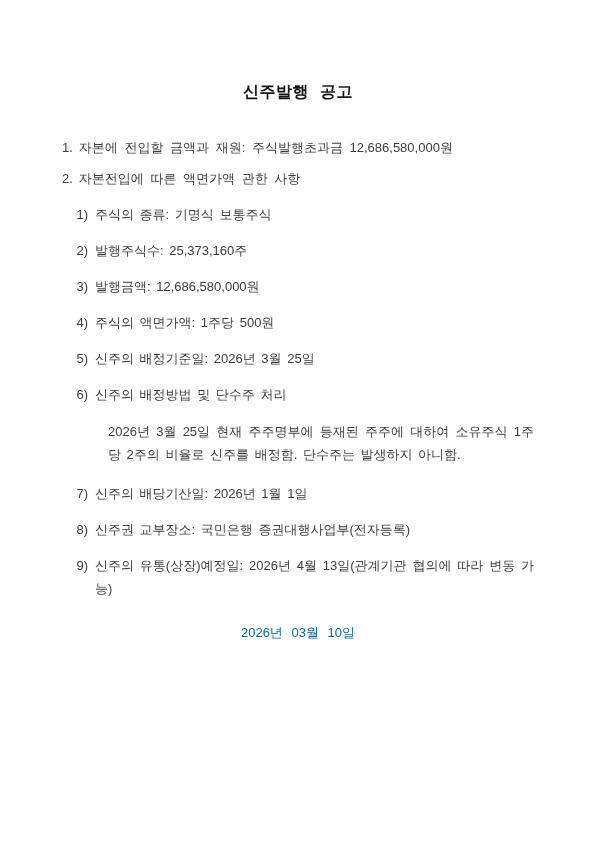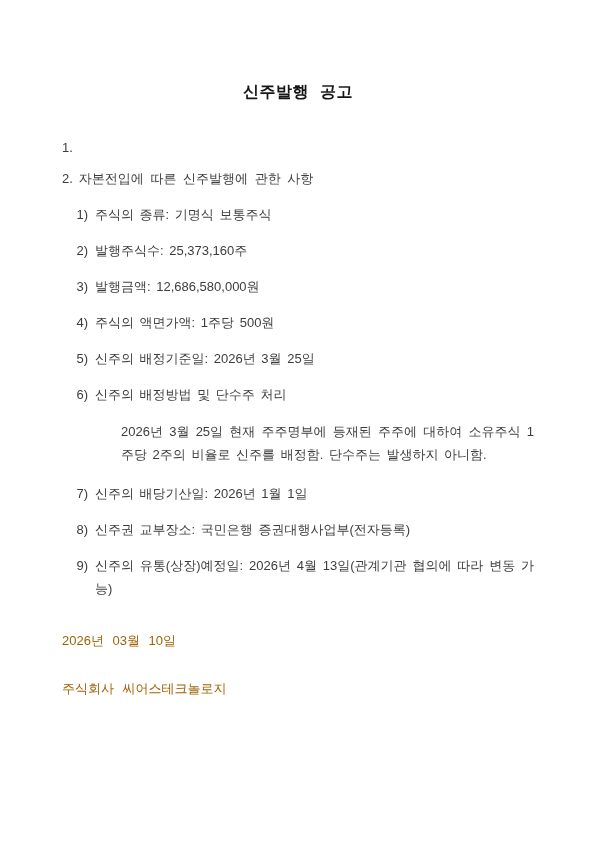--- a/index.html
+++ b/index.html
@@ -66,50 +66,52 @@
     flex: 0 0 26px;
     text-align: right;
     margin-right: 7px;
     white-space: nowrap;
   }
   .sub-item .txt {
     flex: 1 1 auto;
     text-align: justify;
   }
   .sub-note {
-    margin: 14px 0 3px 26px;
+    margin: 14px 0 3px 13px;
     font-size: 13px;
     line-height: 23px;
     text-align: justify;
     word-spacing: 2px;
   }
   .footer {
-    margin-top: 32px;
+    margin-top: 24px;
+    text-align: center;
     font-size: 13px;
-    color: #a16207;
+    color: #0369a1;
     word-spacing: 5px;
   }
   .footer .date    { margin: 0 0 30px 0; }
   .footer .company { margin: 0 0 30px 0; }
 </style>
 </head>
 <body>
 
 <div class="page">
 
   <h1 class="doc-title">신주발행 공고</h1>
 
 
   <ol class="main-list">
     <li class="main-item">
       <span class="no">1.</span>
+      <span class="txt">자본에 전입할 금액과 재원: 주식발행초과금 12,686,580,000원</span>
     </li>
     <li class="main-item">
       <span class="no">2.</span>
-      <span class="txt">자본전입에 따른 신주발행에 관한 사항</span>
+      <span class="txt">자본전입에 따른 액면가액 관한 사항</span>
     </li>
   </ol>
 
   <ol class="sub-list">
     <li class="sub-item">
       <span class="no">1)</span>
       <span class="txt">주식의 종류: 기명식 보통주식</span>
     </li>
     <li class="sub-item">
       <span class="no">2)</span>
@@ -143,17 +145,16 @@
       <span class="txt">신주권 교부장소: 국민은행 증권대행사업부(전자등록)</span>
     </li>
     <li class="sub-item">
       <span class="no">9)</span>
       <span class="txt">신주의 유통(상장)예정일: 2026년 4월 13일(관계기관 협의에 따라 변동 가능)</span>
     </li>
   </ol>
 
   <div class="footer">
     <p class="date">2026년 03월 10일</p>
-    <p class="company">주식회사 씨어스테크놀로지</p>
 
   </div>
 
 </div>
 
 </body></html>

